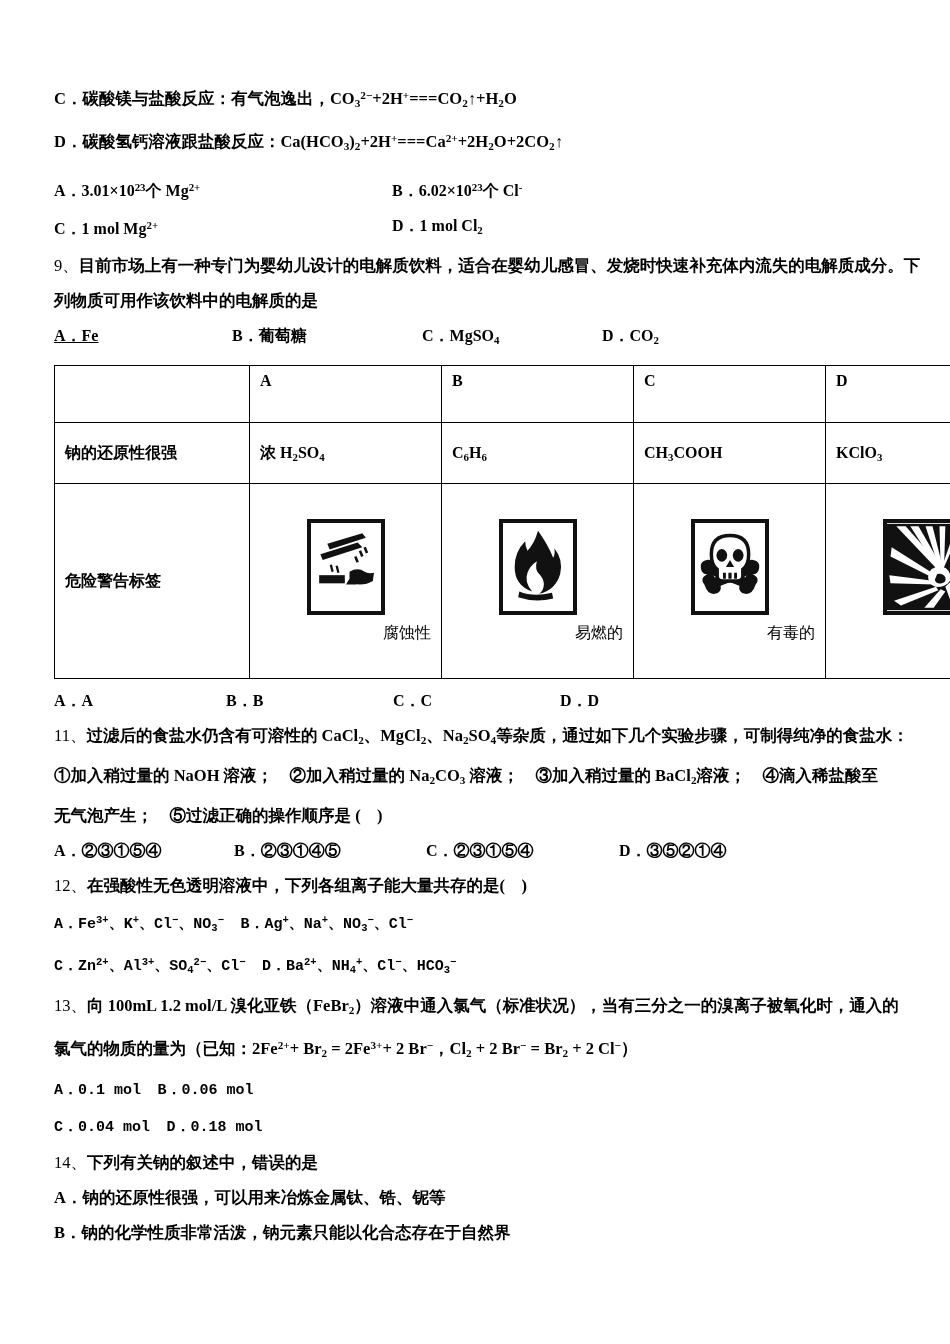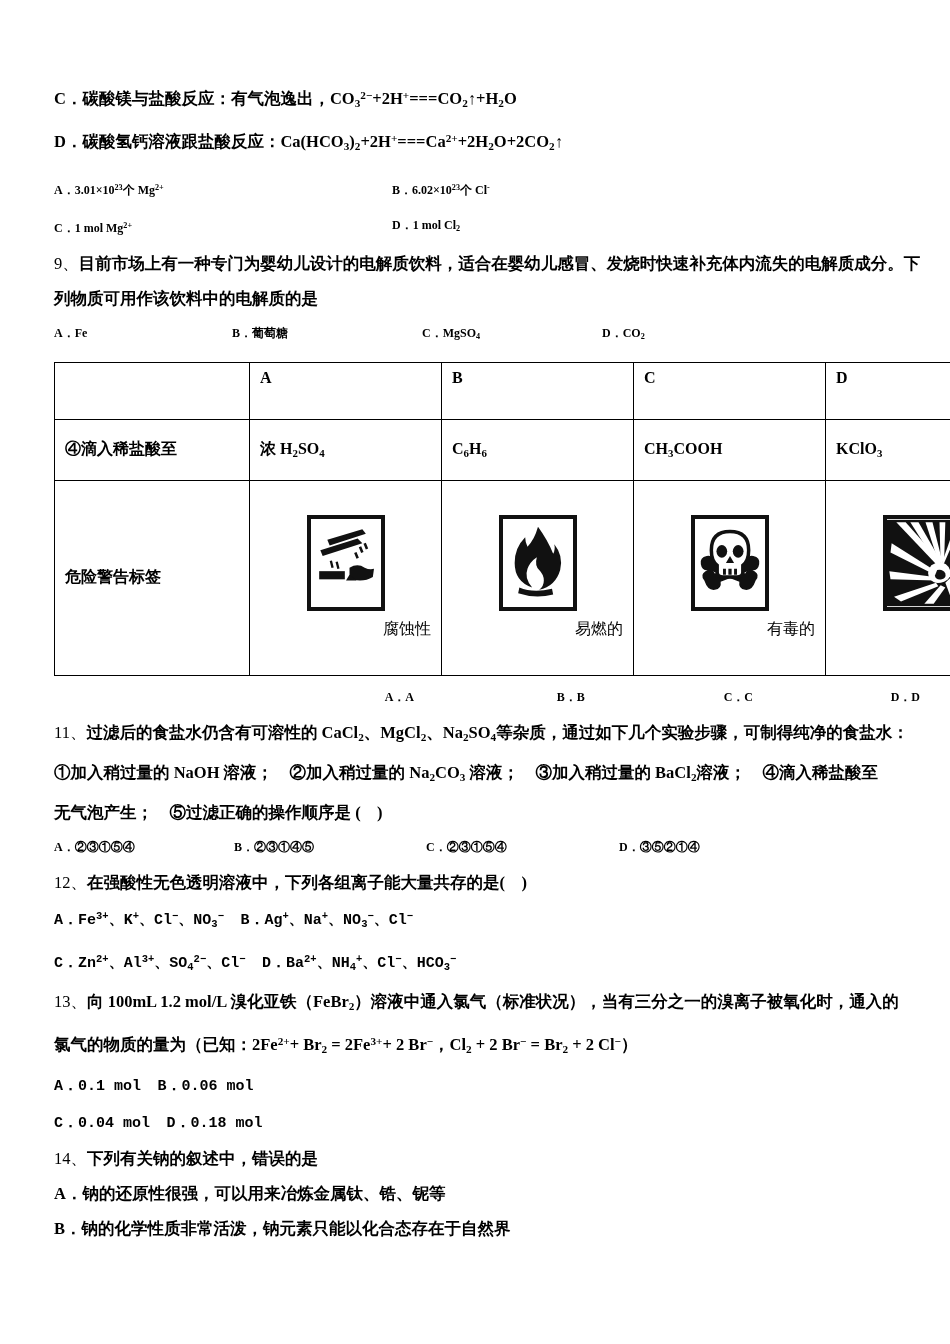--- a/index.html
+++ b/index.html
@@ -51,26 +51,26 @@
     vertical-align: -0.26em;
   }
   sup {
     font-size: 0.68em;
     vertical-align: 0.45em;
   }
 
   
   .opts {
     display: flex;
-    font-size: 12px;
+    font-size: 16px;
     line-height: 35px;
     font-weight: bold;
     white-space: nowrap;
   }
-  .opts.c4 > .opt:nth-child(1) { width: 178px; }
+  .opts.c4 > .opt:nth-child(1) { width: 178px; text-decoration: underline; }
   .opts.c4 > .opt:nth-child(2) { width: 190px; }
   .opts.c4 > .opt:nth-child(3) { width: 180px; }
 
   .opt { display: inline-block; }
 
   
   .opts.q8 > .opt:nth-child(1) { width: 338px; }
 
   
   .opts.q11 > .opt:nth-child(1) { width: 180px; }
@@ -184,21 +184,21 @@
     <table class="hazard">
       <tbody>
           <tr class="head">
         <td class="col-label"></td>
         <td class="col-item">A</td>
         <td class="col-item">B</td>
         <td class="col-item">C</td>
         <td class="col-item">D</td>
       </tr>
       <tr class="formula">
-        <td class="cell-mid">④滴入稀盐酸至</td>
+        <td class="cell-mid">钠的还原性很强</td>
         <td class="cell-mid">浓 H<sub>2</sub>SO<sub>4</sub></td>
         <td class="cell-mid">C<sub>6</sub>H<sub>6</sub></td>
         <td class="cell-mid">CH<sub>3</sub>COOH</td>
         <td class="cell-mid">KClO<sub>3</sub></td>
       </tr>
       <tr class="labels">
         <td class="cell-mid row-label-text">危险警告标签</td>
 
         <td class="lbl-cell">
           <div class="pictogram">
@@ -267,21 +267,21 @@
               <path d="M44 36 q8 1 10 7 q2 7 -5 10 q-8 3 -12 -2 q-4 -6 1 -12 z" fill="#fff"></path>
               <path d="M43 43 q5 -1 7 3 q1 4 -3 5 q-5 1 -6 -3 z" fill="#111"></path>
             </svg>
           </div>
           <div class="lbl-caption">爆炸性</div>
         </td>
       </tr>
     </tbody>
       </table>
 
-    <div class="opts q10" style="margin-top:4px;justify-content:flex-end;">
+    <div class="opts q10" style="margin-top:4px;">
       <span class="opt">A．A</span>
       <span class="opt">B．B</span>
       <span class="opt">C．C</span>
       <span class="opt">D．D</span>
     </div>
 
     <div class="q-stem">
       <span class="q-num">11、</span>过滤后的食盐水仍含有可溶性的 <b>CaCl<sub>2</sub>、MgCl<sub>2</sub>、Na<sub>2</sub>SO<sub>4</sub></b>等杂质，通过如下几个实验步骤，可制得纯净的食盐水：
     </div>
     <div class="q-stem">

